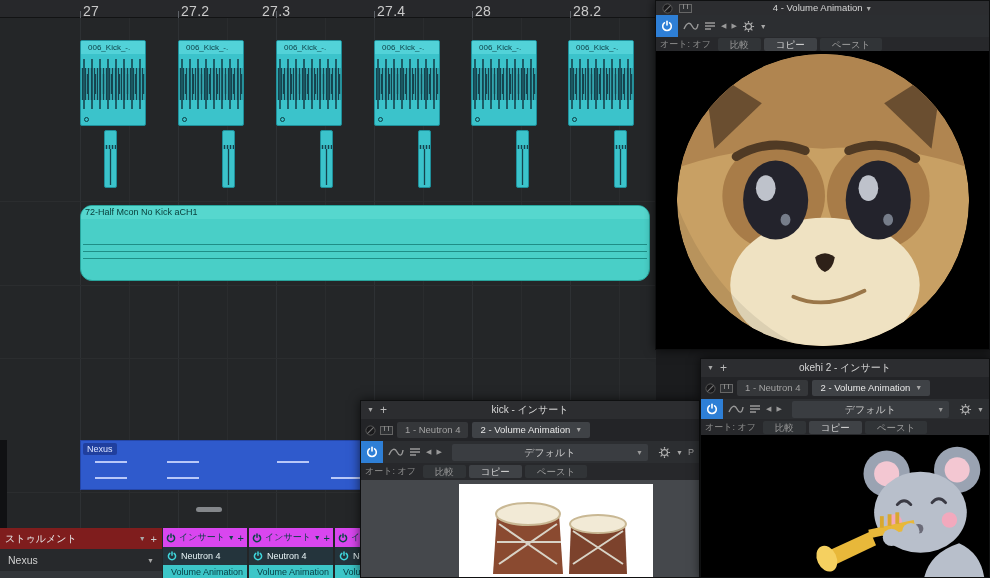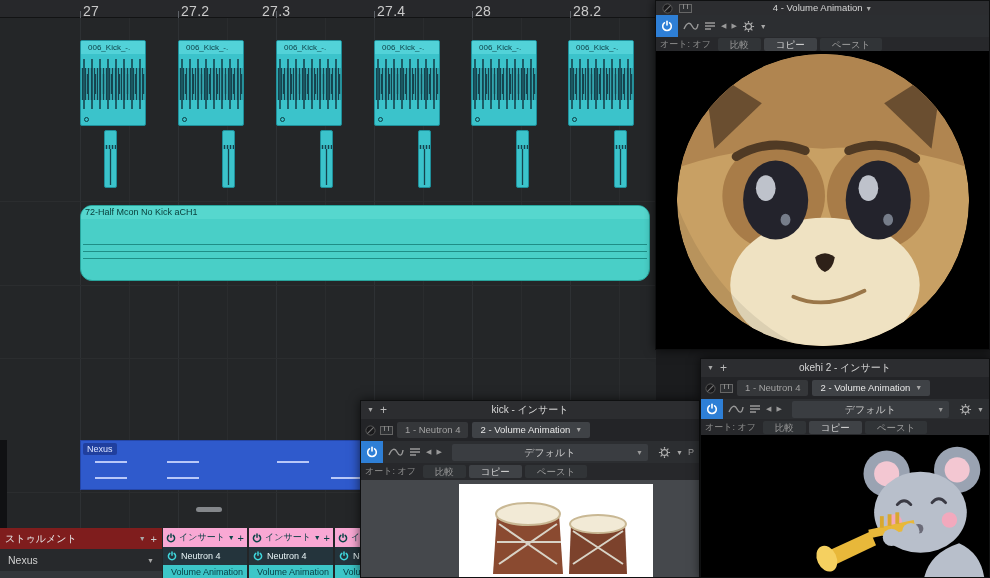--- a/index.html
+++ b/index.html
@@ -40,21 +40,21 @@
 
   
   .tlh{position:absolute;left:0;top:528px;width:162px;height:21px;background:#7f1d1d;display:flex;align-items:center;font-size:10px;color:#e4e4e4;padding:0 5px;gap:5px;z-index:3}
   .tlh .lbl{flex:1;white-space:nowrap;overflow:hidden}
   .tlt{position:absolute;left:0;top:549px;width:162px;height:22px;background:#27292c;display:flex;align-items:center;font-size:10.5px;color:#d0d0d0;padding:0 8px;z-index:3}
   .tlt .lbl{flex:1}
   .tlp{position:absolute;left:0;top:571px;width:162px;height:7px;background:#33363a;z-index:3}
 
   
   .strip{position:absolute;top:528px;width:84px;z-index:3}
-  .strip-h{height:19px;background:#f9a8d4;display:flex;align-items:center;gap:3px;padding:0 3px;font-size:9px;color:#073d42}
+  .strip-h{height:19px;background:#d946ef;display:flex;align-items:center;gap:3px;padding:0 3px;font-size:9px;color:#073d42}
   .strip-h .lbl{flex:1;white-space:nowrap;overflow:hidden}
   .strip-p{height:18px;background:#24343c;display:flex;align-items:center;gap:4px;padding:0 4px;font-size:9px;color:#e8f4f6;white-space:nowrap;overflow:hidden}
   .strip-p2{height:13px;background:#3cc6c8;display:flex;align-items:center;gap:4px;padding:0 4px;font-size:9px;color:#073d42;white-space:nowrap;overflow:hidden}
 
   
   .win{position:absolute;background:#27282a;border:1px solid #0f1011;box-shadow:0 0 10px rgba(0,0,0,.65)}
   .w-title{position:relative;background:#2c2d30;font-size:10px;color:#d6d6d6;text-align:center}
   .w-title .lft{position:absolute;left:6px;top:0;bottom:0;display:flex;align-items:center;gap:6px}
   .w-title .ttl{display:inline-block}
   .w-tabs{position:relative;height:22px;background:#232427;display:flex;align-items:center;padding-left:4px;gap:4px}

